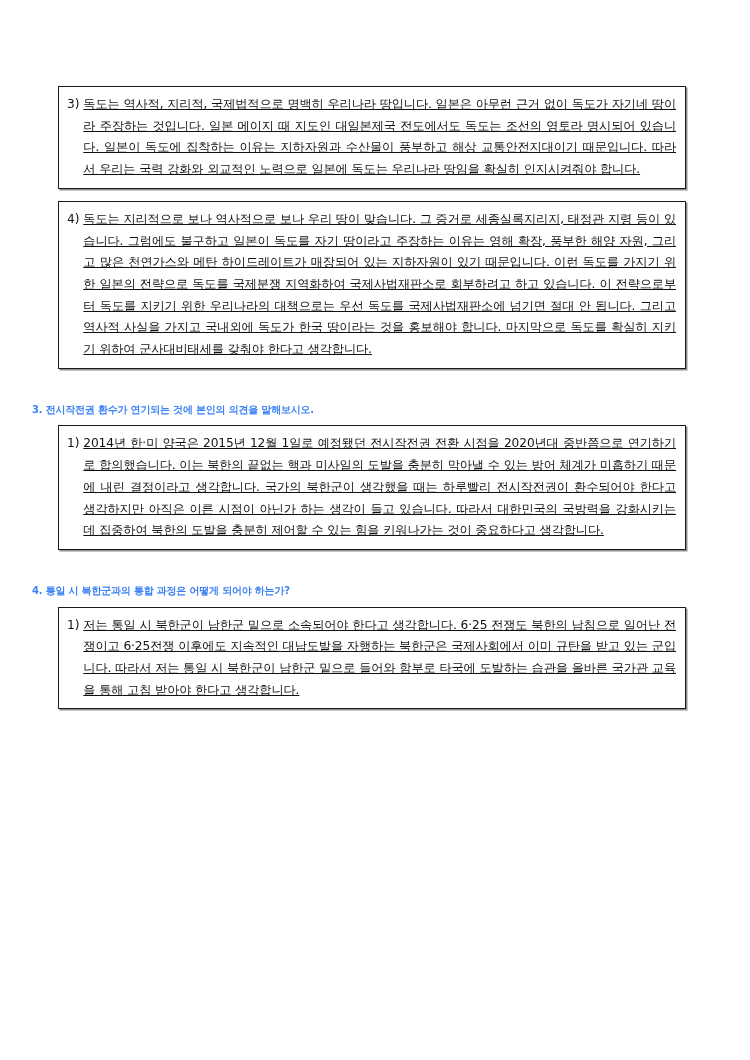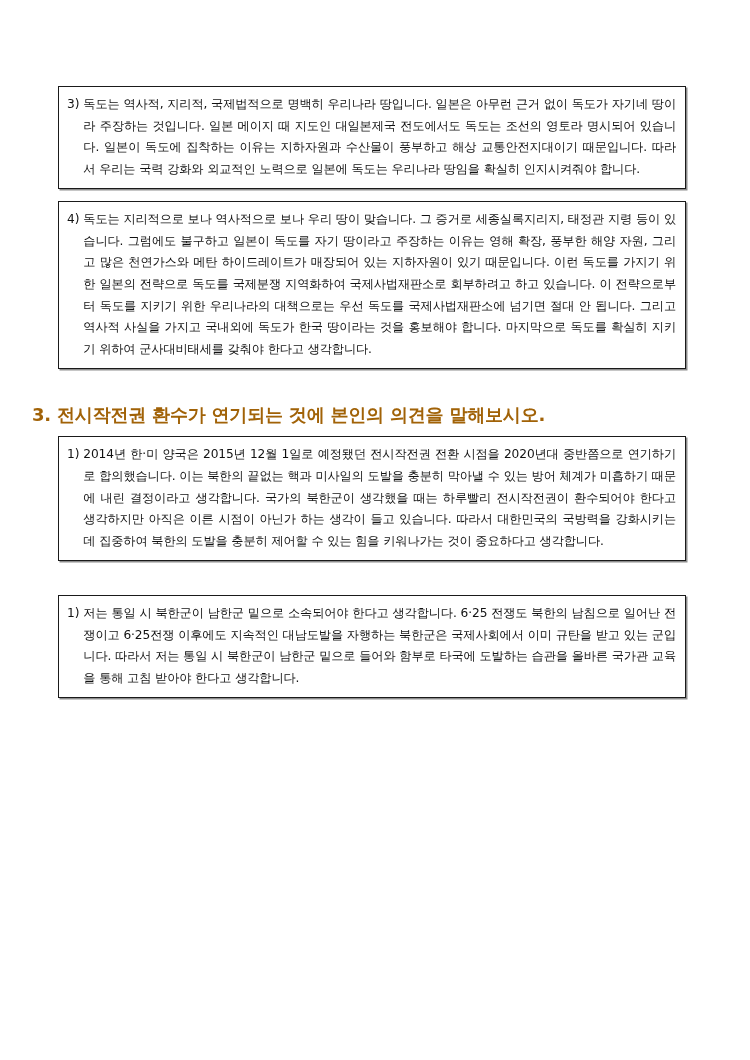--- a/index.html
+++ b/index.html
@@ -56,31 +56,32 @@
     font-size: 12.2px;
     line-height: 1.78;
   }
   .answer-text {
     flex: 1 1 auto;
     text-align: justify;
     text-justify: inter-character;
     word-break: break-all;
     -webkit-hyphens: none;
     hyphens: none;
+    text-decoration: underline;
   }
 
   
   .section-heading {
     font-weight: bold;
-    font-size: 18px;
+    font-size: 10px;
     letter-spacing: -0.2px;
     margin: 0 0 9px 0;
     padding-left: 0px;
     line-height: 1.35;
-    color: #a16207;
+    color: #3b82f6;
   }
   .heading-block {
     margin-left: -26px;
   }
 
   .block-gap {
     height: 22px;
   }
 </style>
 </head>
@@ -111,20 +112,23 @@
 
     <div class="answer-box">
       <div class="answer-item">
         <span class="answer-marker">1)</span>
         <span class="answer-text">2014년 한·미 양국은 2015년 12월 1일로 예정됐던 전시작전권 전환 시점을 2020년대 중반쯤으로 연기하기로 합의했습니다. 이는 북한의 끝없는 핵과 미사일의 도발을 충분히 막아낼 수 있는 방어 체계가 미흡하기 때문에 내린 결정이라고 생각합니다. 국가의 북한군이 생각했을 때는 하루빨리 전시작전권이 환수되어야 한다고 생각하지만 아직은 이른 시점이 아닌가 하는 생각이 들고 있습니다. 따라서 대한민국의 국방력을 강화시키는데 집중하여 북한의 도발을 충분히 제어할 수 있는 힘을 키워나가는 것이 중요하다고 생각합니다.</span>
       </div>
     </div>
 
     <div class="block-gap"></div>
 
+    <div class="heading-block">
+      <h2 class="section-heading">4. 통일 시 북한군과의 통합 과정은 어떻게 되어야 하는가?</h2>
+    </div>
 
     <div class="answer-box">
       <div class="answer-item">
         <span class="answer-marker">1)</span>
         <span class="answer-text">저는 통일 시 북한군이 남한군 밑으로 소속되어야 한다고 생각합니다. 6·25 전쟁도 북한의 남침으로 일어난 전쟁이고 6·25전쟁 이후에도 지속적인 대남도발을 자행하는 북한군은 국제사회에서 이미 규탄을 받고 있는 군입니다. 따라서 저는 통일 시 북한군이 남한군 밑으로 들어와 함부로 타국에 도발하는 습관을 올바른 국가관 교육을 통해 고침 받아야 한다고 생각합니다.</span>
       </div>
     </div>
 
   </div>
 </div>

